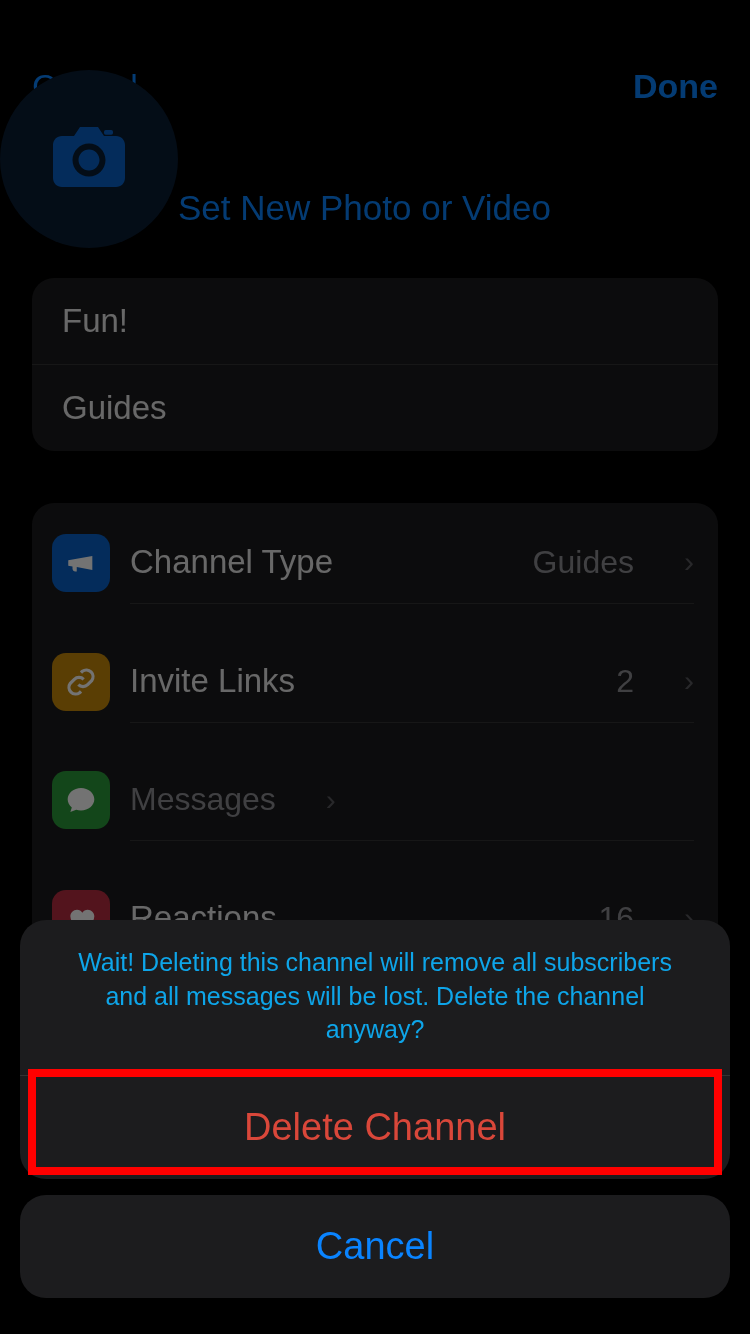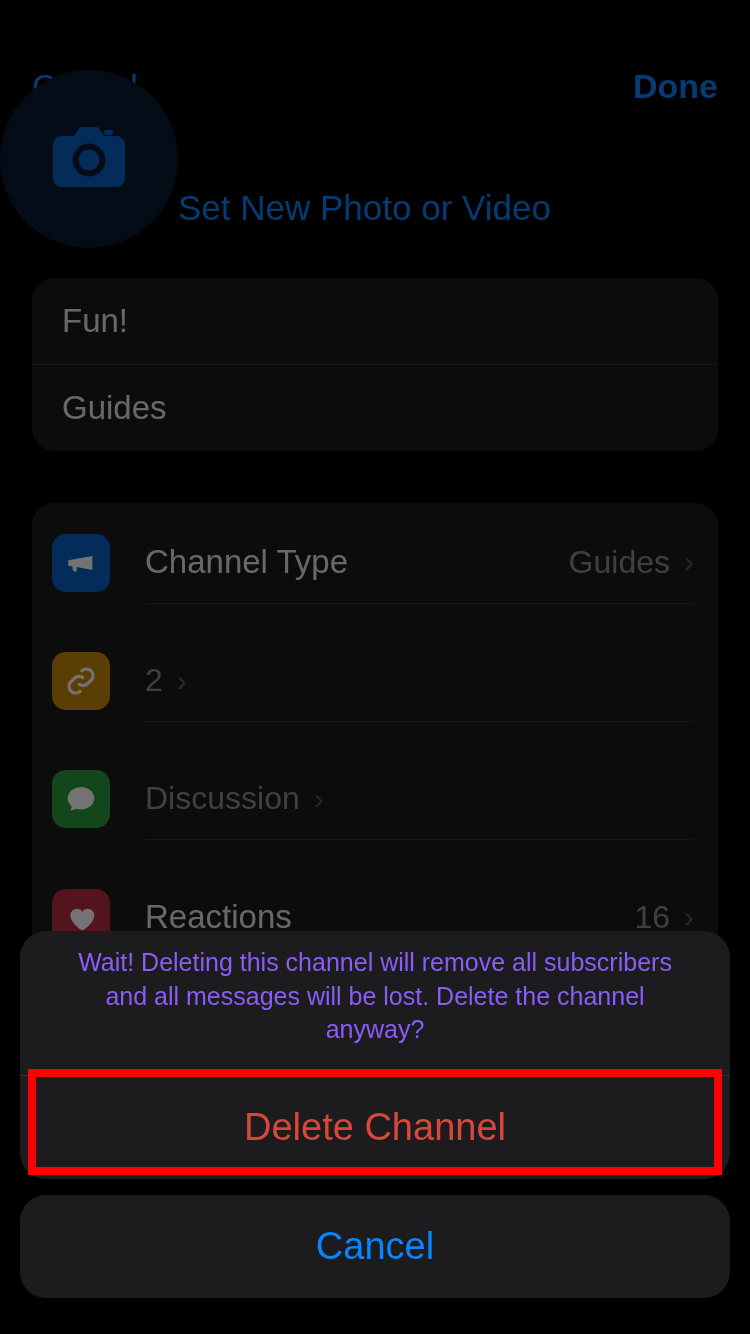--- a/index.html
+++ b/index.html
@@ -87,24 +87,25 @@
     border-radius: 14px;
     display: flex;
     align-items: center;
     justify-content: center;
     flex-shrink: 0;
   }
   .setting-content {
     flex: 1;
     display: flex;
     align-items: center;
-    margin-left: 35px;
+    margin-left: 20px;
     border-bottom: 1px solid #333;
     padding: 22px 0;
     min-height: 80px;
+    gap: 36px;
   }
   .setting-row:last-child .setting-content { border-bottom: none; }
   .setting-label {
     flex: 1;
     color: #e6e6e6;
     font-size: 33px;
   }
   .setting-value {
     color: #8e8e93;
     font-size: 32px;
@@ -143,24 +144,24 @@
     bottom: 20px;
     z-index: 10;
   }
   .sheet-group {
     background: #1c1c1e;
     border-radius: 26px;
     overflow: hidden;
     margin-bottom: 16px;
   }
   .sheet-msg {
-    color: #8b5cf6;
+    color: #0ea5e9;
     font-size: 25px;
     text-align: center;
-    padding: 15px 50px 28px 50px;
+    padding: 26px 50px 28px 50px;
     line-height: 1.35;
     border-bottom: 1px solid #333;
   }
   .sheet-btn {
     display: block;
     width: 100%;
     text-align: center;
     font-size: 38px;
     padding: 30px 0;
     background: none;
@@ -222,33 +223,34 @@
     </div>
 
     <div class="setting-row">
       <div class="icon-box icon-orange">
         <svg width="32" height="32" viewBox="0 0 24 24" fill="none" stroke="#fff" stroke-width="2.4">
             <path d="M10 14a5 5 0 0 0 7 0l3-3a5 5 0 0 0-7-7l-1 1"></path>
             <path d="M14 10a5 5 0 0 0-7 0l-3 3a5 5 0 0 0 7 7l1-1"></path>
           </svg>
       </div>
       <div class="setting-content">
+        <span class="setting-label">Invite Links</span>
         <span class="setting-value">2</span>
         <span class="chevron">›</span>
       </div>
     </div>
 
     <div class="setting-row">
       <div class="icon-box icon-green">
         <svg width="32" height="32" viewBox="0 0 24 24" fill="#fff">
             <path d="M12 3C6.5 3 2 6.8 2 11.5c0 2.4 1.2 4.6 3.1 6.1L4 21l4.4-1.6c1.1.3 2.3.5 3.6.5 5.5 0 10-3.8 10-8.4S17.5 3 12 3z"></path>
           </svg>
       </div>
       <div class="setting-content">
-        <span class="setting-value">Discussion</span>
+        <span class="setting-value">Messages</span>
         <span class="chevron">›</span>
       </div>
     </div>
 
     <div class="setting-row">
       <div class="icon-box icon-red">
         <svg width="32" height="32" viewBox="0 0 24 24" fill="#fff">
             <path d="M12 21s-8-5.3-8-11c0-2.8 2.2-5 5-5 1.7 0 3.2.9 4 2.3C13.8 5.9 15.3 5 17 5c2.8 0 5 2.2 5 5 0 5.7-8 11-8 11h-2z"></path>
           </svg>
       </div>

